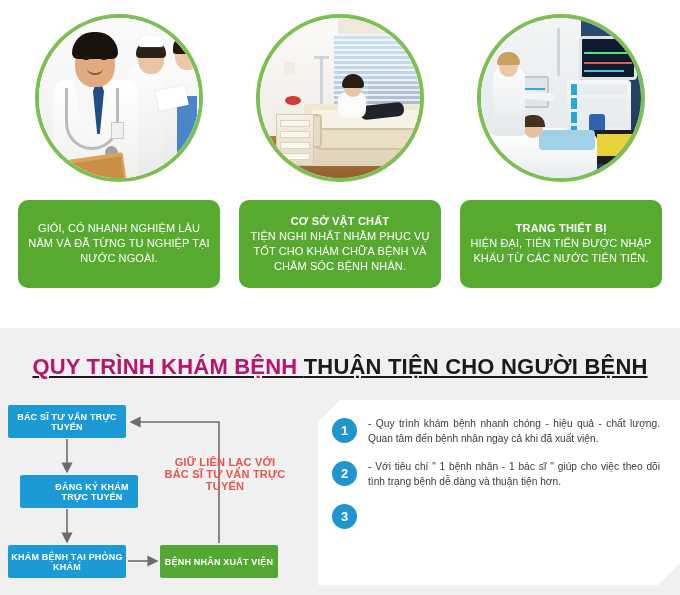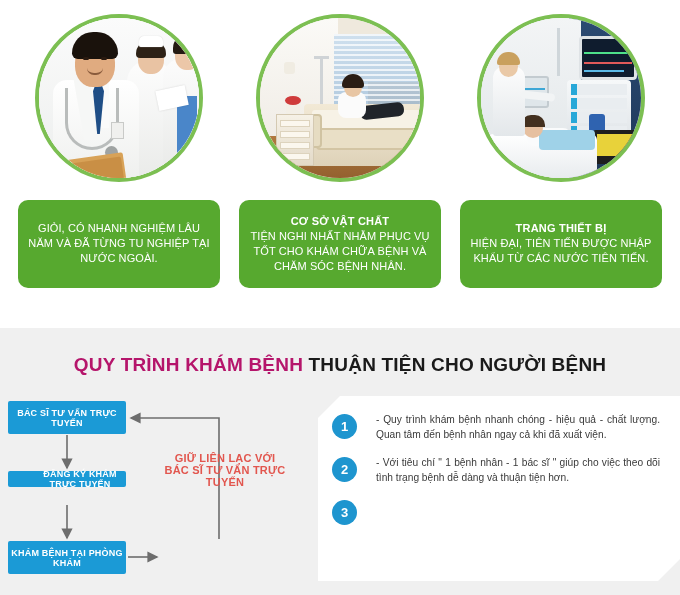--- a/index.html
+++ b/index.html
@@ -184,37 +184,37 @@
   }
   .gb-title { font-size: 11px; font-weight: bold; letter-spacing: .2px; line-height: 15px; }
   .gb-body  { font-size: 11px; line-height: 15px; letter-spacing: .1px; }
 
   
   .bottom-section {
     position: absolute; left: 0; top: 328px; width: 680px; height: 267px;
     background: #f0f0f0;
   }
   .heading { text-align: center; margin-top: 26px; }
-  .h-main { font-size: 19px; font-weight: bold; letter-spacing: .2px; color: #1a1a1a; }
+  .h-main { font-size: 22px; font-weight: bold; letter-spacing: .2px; color: #1a1a1a; text-decoration: underline; }
   .h-main .pink { color: #b5156b; }
   .h-sub { font-size: 11px; font-weight: bold; letter-spacing: .4px; color: #2f6f9e; margin-top: 9px; }
 
   .content { position: relative; margin-top: 20px; height: 185px; }
 
   
   .flow { position: absolute; left: 0; top: 0; width: 312px; height: 185px; }
   .fbox {
     position: absolute; display: flex; align-items: center; justify-content: center;
     text-align: center; color: #fff; font-size: 9px; font-weight: bold;
     letter-spacing: .2px; border-radius: 2px;
   }
   .fbox.blue { background: #1b9ad6; }
   .fbox.green { background: #55a733; }
   .fb1 { left: 8px;  top: 5px;   width: 118px; height: 33px; }
-  .fb2 { left: 8px;  top: 75px;  width: 118px; height: 16px; padding-left: 26px; }
+  .fb2 { left: 20px;  top: 75px;  width: 118px; height: 33px; padding-left: 26px; }
   .fb3 { left: 8px;  top: 145px; width: 118px; height: 33px; }
   .fb4 { left: 160px; top: 145px; width: 118px; height: 33px; }
 
   .flow svg { position: absolute; left: 0; top: 0; width: 312px; height: 185px; }
   .flow-note {
     position: absolute; left: 150px; top: 56px; width: 150px;
     text-align: center; color: #e2564e; font-size: 11px;
     font-weight: bold; line-height: 12px; letter-spacing: .2px;
   }
 
@@ -225,21 +225,21 @@
     clip-path: polygon(22px 0, 100% 0, 100% calc(100% - 22px), calc(100% - 22px) 100%, 0 100%, 0 22px);
     padding: 16px 20px 10px 14px;
   }
   .item { display: flex; align-items: flex-start; margin-bottom: 13px; }
   .num {
     flex: 0 0 auto; width: 25px; height: 25px; border-radius: 50%;
     background: #1e95cf; color: #fff; font-size: 13px; font-weight: bold;
     display: flex; align-items: center; justify-content: center;
     margin-right: 11px; margin-top: 2px;
   }
-  .itxt { font-size: 10.2px; line-height: 15px; color: #3a3a3a; text-align: justify; margin-left: 8px; }
+  .itxt { font-size: 10.2px; line-height: 15px; color: #3a3a3a; text-align: justify; }
 </style>
 </head>
 <body>
 
 <div class="page">
 
   <div class="top-section">
     <div class="cards-row">
 
       <div class="card">
@@ -369,20 +369,21 @@
           </defs>
           <line x1="67" y1="39" x2="67" y2="72" stroke="#6d6d6d" stroke-width="1.6" marker-end="url(#ar)"></line>
           <line x1="67" y1="109" x2="67" y2="142" stroke="#6d6d6d" stroke-width="1.6" marker-end="url(#ar)"></line>
           <line x1="128" y1="161" x2="157" y2="161" stroke="#6d6d6d" stroke-width="1.6" marker-end="url(#ar)"></line>
           <polyline points="219,143 219,22 131,22" fill="none" stroke="#6d6d6d" stroke-width="1.6" marker-end="url(#ar)"></polyline>
         </svg>
 
         <div class="fbox blue fb1">BÁC SĨ TƯ VẤN TRỰC TUYẾN</div>
         <div class="fbox blue fb2">ĐĂNG KÝ KHÁM TRỰC TUYẾN</div>
         <div class="fbox blue fb3">KHÁM BỆNH TẠI PHÒNG KHÁM</div>
+        <div class="fbox green fb4">BỆNH NHÂN XUẤT VIỆN</div>
 
         <div class="flow-note">
           <div>GIỮ LIÊN LẠC VỚI</div>
           <div>BÁC SĨ TƯ VẤN TRỰC TUYẾN</div>
         </div>
       </div>
 
       <div class="panel">
         <div class="item">
           <div class="num">1</div>

